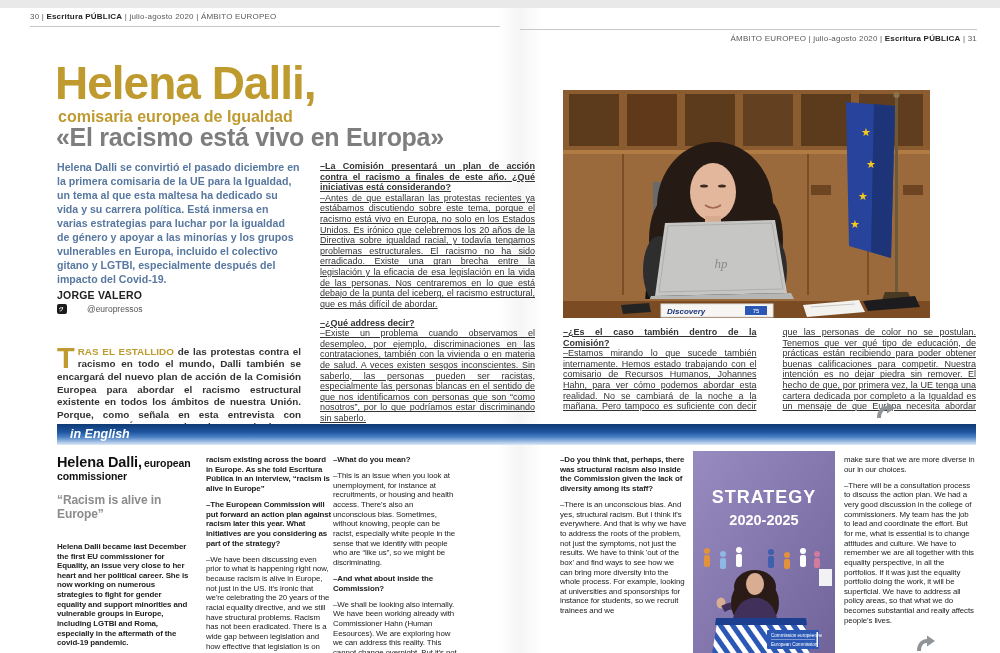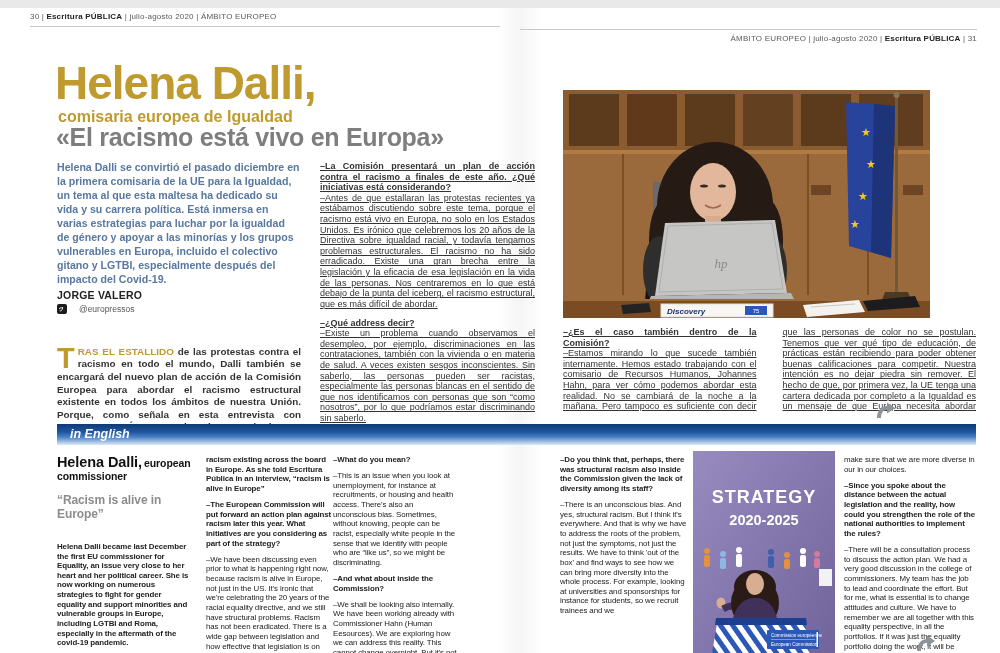--- a/index.html
+++ b/index.html
@@ -18,21 +18,21 @@
   .rule-left{left:30px;top:18px;width:470px;}
   .rule-right{left:520px;top:21px;width:457px;}
   
   .title{position:absolute;left:55px;top:48px;font-size:46px;font-weight:bold;color:var(--gold,#bf9a2f);letter-spacing:-1px;}
   .subtitle{position:absolute;left:58px;top:100px;font-size:16px;font-weight:600;color:var(--gold,#bf9a2f);}
   .headline{position:absolute;left:56px;top:115px;font-size:25px;font-weight:bold;color:var(--headline-gray,#7e7e7e);letter-spacing:-.3px;}
   
   .lead{position:absolute;left:57px;top:153px;width:243px;font-size:10.6px;line-height:1.32;
         font-weight:600;color:var(--lead-blue,#5878a0);text-align:left;}
   .author{position:absolute;left:57px;top:281px;font-size:10.5px;font-weight:bold;color:#222;letter-spacing:.2px;}
-  .handle{position:absolute;left:57px;top:296px;font-size:8.5px;color:#555;display:flex;align-items:center;gap:12px;}
+  .handle{position:absolute;left:57px;top:296px;font-size:8.5px;color:#555;display:flex;align-items:center;gap:20px;}
   .tw{width:10px;height:10px;background:#1b1b1b;border-radius:2px;display:inline-flex;align-items:center;justify-content:center;}
   
   .intro{position:absolute;left:57px;top:328px;width:244px;font-size:9.9px;line-height:1.27;
          font-weight:600;color:#333;text-align:justify;}
   .dropcap{float:left;font-size:29px;line-height:24px;font-weight:bold;color:var(--gold,#bf9a2f);padding-right:3px;}
   .goldlead{color:var(--gold,#bf9a2f);font-weight:bold;}
   
   .qa{font-size:9px;line-height:1.18;text-align:justify;color:#333;text-decoration:underline;}
   .qa .q{font-weight:bold;margin:8px 0 0;}
   .qa .q:first-child{margin-top:0;}
@@ -282,21 +282,20 @@
         <text x="78" y="186" font-size="4.6" fill="#fff" font-family="Liberation Sans, sans-serif">Commission européenne</text>
         <line x1="78" y1="188.5" x2="122" y2="188.5" stroke="#fff" stroke-width="0.4"></line>
         <text x="78" y="194.5" font-size="4.6" fill="#fff" font-family="Liberation Sans, sans-serif">European Commission</text>
         <rect x="123.5" y="181" width="1.5" height="15" fill="#fff"></rect>
       </g>
     </svg>
   </div>
 
   <div class="eng-col c5">
     <p class="a">make sure that we are more diverse in our in our choices.</p>
-    <p class="q">–Since you spoke about the distance between the actual legislation and the reality, how could you strengthen the role of the national authorities to implement the rules?</p>
     <p class="a">–There will be a consultation process to discuss the action plan. We had a very good discussion in the college of commissioners. My team has the job to lead and coordinate the effort. But for me, what is essential is to change attitudes and culture. We have to remember we are all together with this equality perspective, in all the portfolios. If it was just the equality portfolio doing the work, it will be superficial. We have to address all policy areas, so that what we do becomes substantial and really affects people's lives.</p>
   </div>
 
   <div class="arrow arrow2">
     <svg width="22" height="17" viewBox="0 0 22 17">
         <path d="M3 16 C3 8 8 4 13 4 L13 0.5 L21 6 L13 11.5 L13 8 C9.5 8 7 10.5 7 16 Z" fill="#8f9499"></path>
       </svg>
   </div>
 </div>
 

